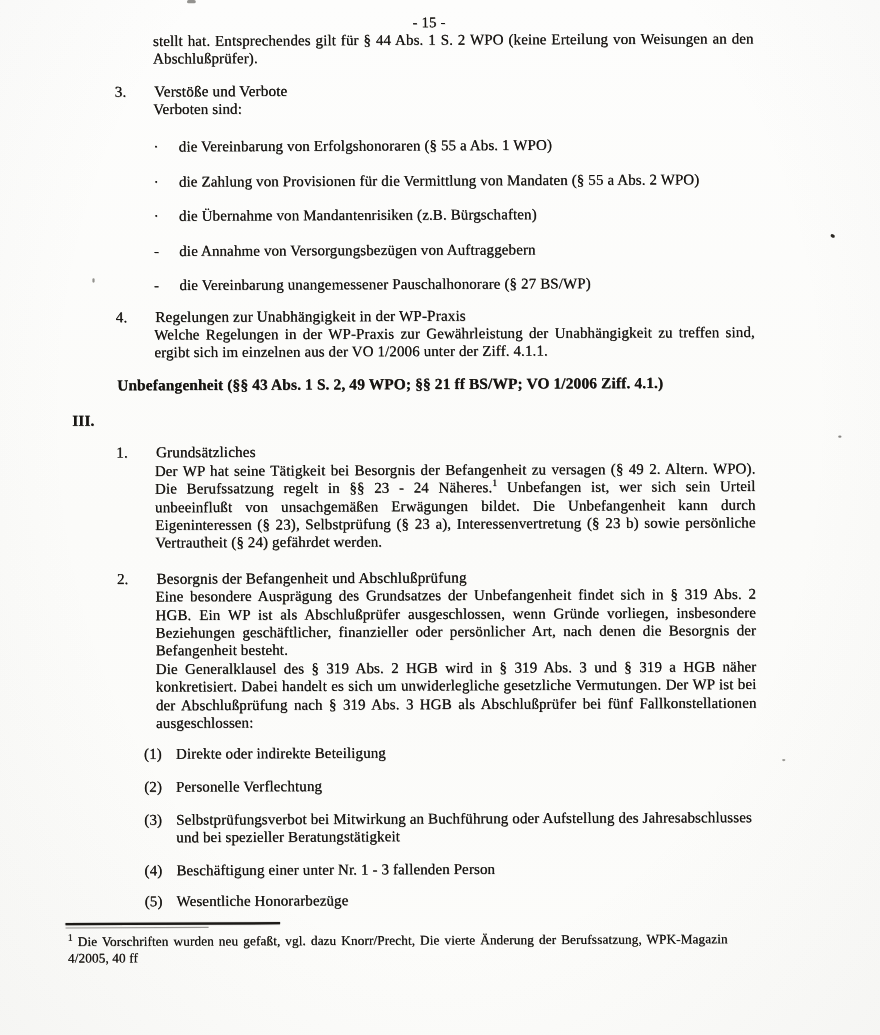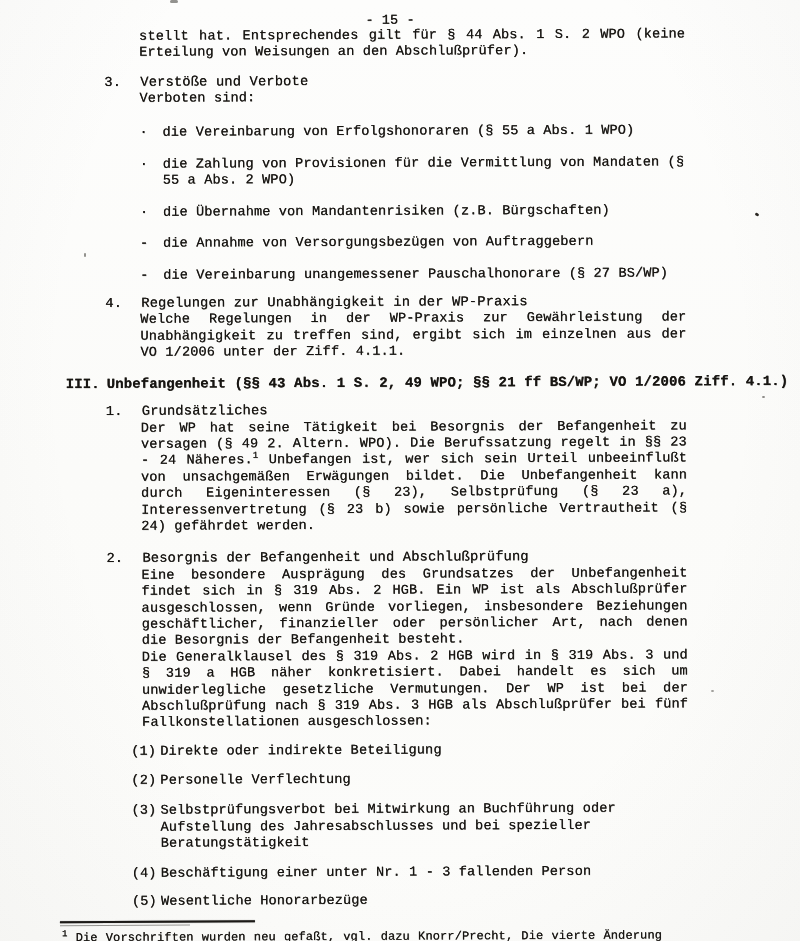--- a/index.html
+++ b/index.html
@@ -9,21 +9,21 @@
   }
   .page {
     position: relative;
     width: 800px;
     height: 941px;
     margin: 0;
     overflow: hidden;
     background:
       radial-gradient(ellipse at 50% 40%, rgba(255,255,255,0) 60%, rgba(120,120,115,0.05) 100%),
       linear-gradient(180deg, #fdfdfc 0%, #fbfbf9 50%, #fcfcfa 100%);
-    font-family: Liberation Mono, monospace;
+    font-family: Liberation Serif, serif;
     color: #171512;
   }
   .content {
     position: absolute;
     inset: 0;
     transform: rotate(-0.25deg);
     transform-origin: 40% 50%;
   }
   .txt {
     color: #171512;
@@ -45,21 +45,21 @@
     text-align: justify;
   }
   .h-row {
     display: flex;
     font-size: 13.8px;
     line-height: 16.4px;
   }
   .h-row.lvl2 { margin-left: 106px; }
   .h-row.lvl2 .num { width: 36px; flex: 0 0 36px; }
   .h-row.lvl1 { margin-left: 66px; font-weight: bold; font-size: 14px; }
-  .h-row.lvl1 .num { width: 41px; flex: 0 0 41px; }
+  .h-row.lvl1 .num { width: 41px; flex: 0 0 41px; margin-top: 32px; }
   .h-row .h-text { flex: 1; }
   .b-row {
     display: flex;
     margin-left: 141px;
     width: 548px;
     font-size: 13.6px;
     line-height: 16.4px;
   }
   .b-row .b-marker { width: 23px; flex: 0 0 23px; }
   .n-row {

